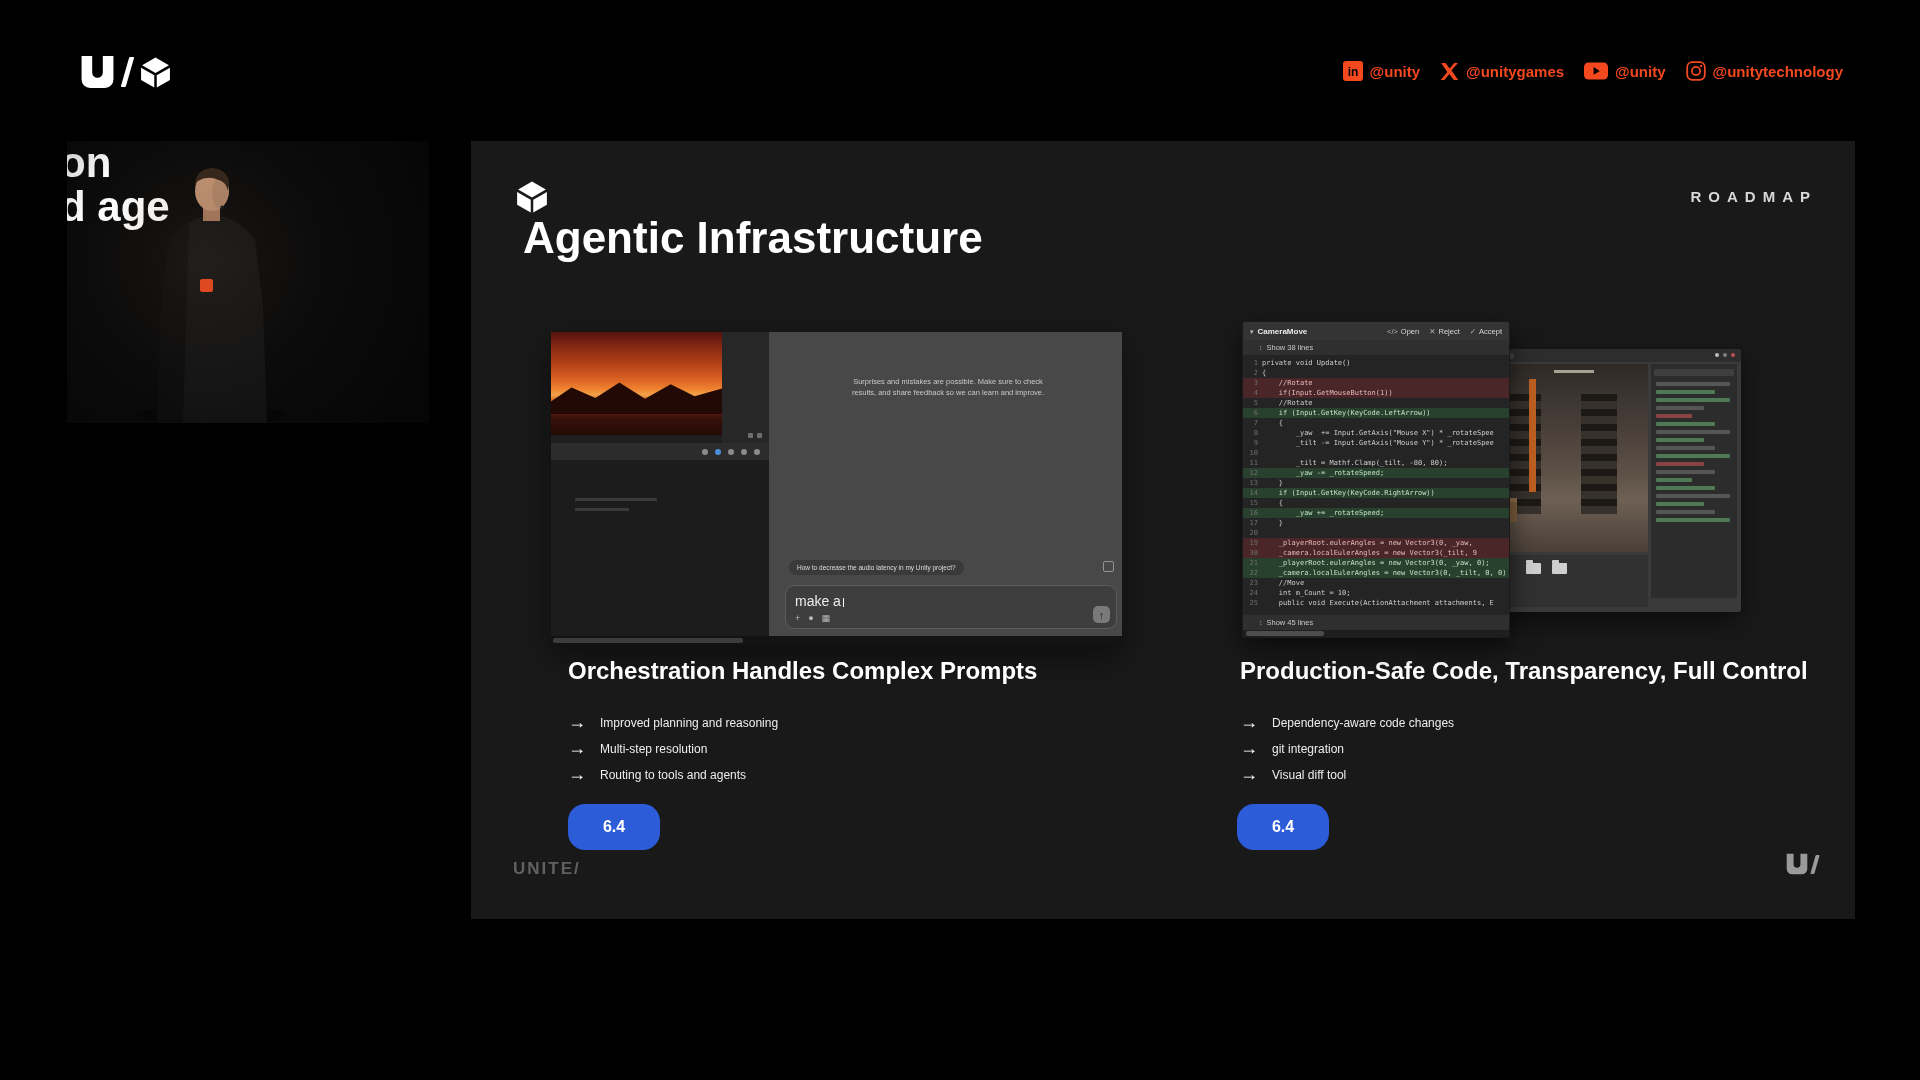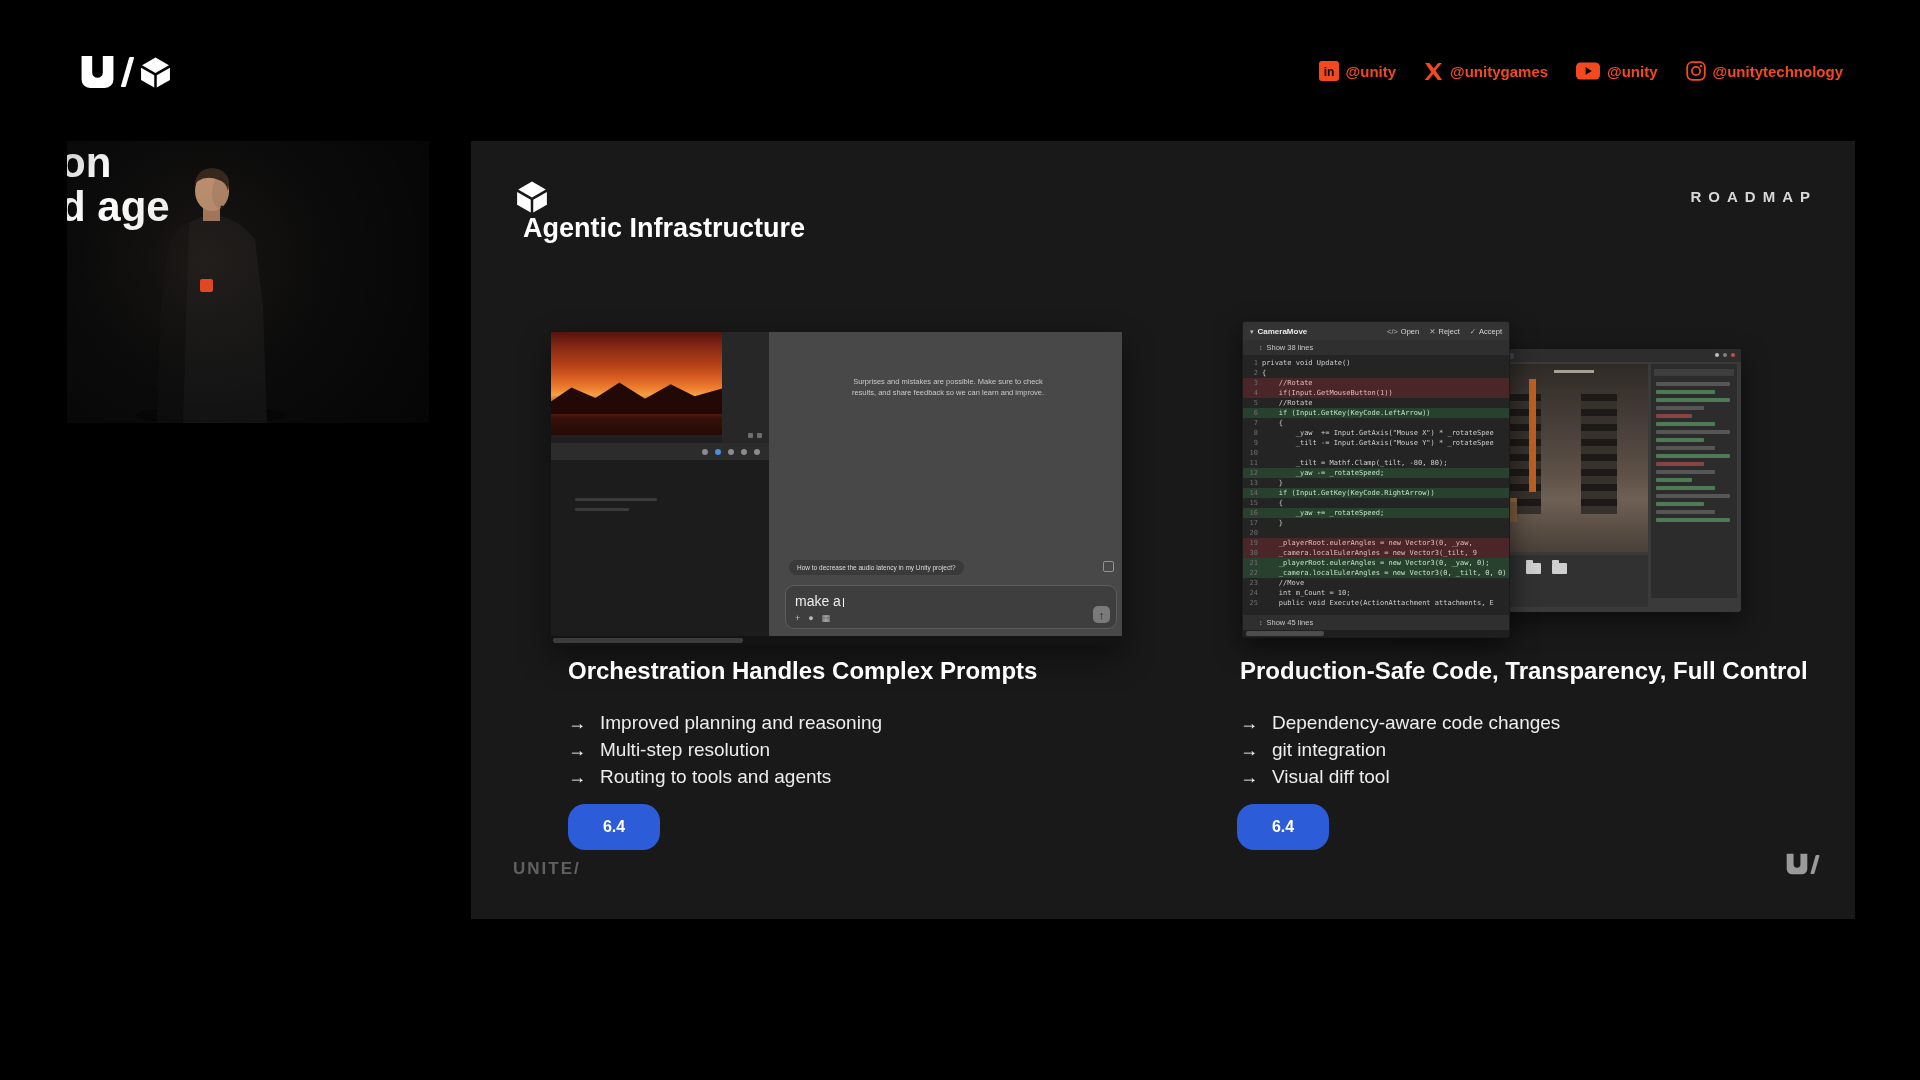--- a/index.html
+++ b/index.html
@@ -4,35 +4,35 @@
 <style>
   html,body{margin:0;padding:0;background:#000;}
   .stage{position:relative;width:1920px;height:1080px;background:var(--pagebg,#000);overflow:hidden;
          font-family:"Liberation Sans",sans-serif;}
 
   
   .brand{position:absolute;left:79px;top:55px;display:flex;align-items:center;gap:9px;}
   .brand .slash{width:5px;height:30px;background:#fff;transform:skewX(-16deg);border-radius:1px;}
   .social{position:absolute;right:77px;top:61px;display:flex;align-items:center;gap:20px;}
   .social-item{display:flex;align-items:center;gap:7px;color:var(--accent,#f4491e);
-               font-weight:bold;font-size:15px;margin-left:8px;}
+               font-weight:bold;font-size:15px;}
   .fa{fill:var(--accent,#f4491e);} .sa{stroke:var(--accent,#f4491e);}
 
   
   .webcam{position:absolute;left:67px;top:141px;width:362px;height:282px;background:#0b0b0b;overflow:hidden;}
   .backdrop-text{position:absolute;left:-7px;top:0px;color:#fff;font-weight:700;font-size:42px;line-height:1.04;}
   .webcam::after{content:"";position:absolute;inset:0;pointer-events:none;
                  background:radial-gradient(circle at 38% 42%, rgba(90,70,55,.18) 0%, transparent 45%, rgba(0,0,0,.55) 100%);}
   .person{position:absolute;left:52px;top:12px;width:185px;height:270px;}
 
   
   .slide{position:absolute;left:471px;top:141px;width:1384px;height:778px;background:var(--slidebg,#191919);}
   .slide-cube{position:absolute;left:44px;top:40px;}
   .eyebrow{position:absolute;right:38px;top:47px;font-size:15px;letter-spacing:7px;color:#d8d8d8;font-weight:600;}
-  .slide-title{position:absolute;left:52px;top:72px;margin:0;font-size:27px;font-weight:700;color:#fff;}
+  .slide-title{position:absolute;left:52px;top:72px;margin:0;font-size:44px;font-weight:700;color:#fff;}
 
   
   .shot-left{position:absolute;left:80px;top:191px;width:571px;height:313px;background:#1f1f1f;
              box-shadow:0 12px 30px rgba(0,0,0,.45);overflow:hidden;}
   .sunset{position:absolute;left:0;top:0;width:171px;height:103px;overflow:hidden;
           background:linear-gradient(180deg,#56130e 0%,#8a2a14 16%,#b84418 33%,#d95f22 45%,
                      #ef8130 55%,#f2a14a 61%,#d86a25 66%,#702411 74%,#37100a 84%,#240a05 100%);}
   .sunset .mountains{position:absolute;left:0;bottom:20%;width:100%;height:42%;background:#230905;
           clip-path:polygon(0 70%,12% 38%,26% 62%,40% 26%,55% 64%,70% 30%,84% 58%,100% 40%,100% 100%,0 100%);}
   .side-strip{position:absolute;left:171px;top:0;width:47px;height:111px;background:#272727;}
@@ -112,21 +112,21 @@
   .cl.del{background:var(--delbg,#4a2628);} .cl.del .ct{color:#e6bcbc;}
   .cl.add{background:var(--addbg,#28402e);} .cl.add .ct{color:#bfe3c4;}
   .diff-scroll{height:7px;flex:none;background:#1f1f20;position:relative;}
   .diff-scroll i{position:absolute;left:3px;top:1px;width:78px;height:5px;background:#4d4d4f;border-radius:2px;}
 
   
   .col{position:absolute;top:516px;}
   .col-left{left:97px;width:600px;} .col-right{left:769px;width:580px;}
   .col h2{margin:0;font-size:24px;font-weight:700;color:#fff;}
   .col ul{list-style:none;margin:27px 0 0;padding:0;display:flex;flex-direction:column;gap:5px;}
-  .col li{display:flex;align-items:center;gap:14px;font-size:19px;color:#ededed;}
+  .col li{display:flex;align-items:center;gap:14px;font-size:12px;color:#ededed;}
   .arr{color:#fff;} .arr::before{content:"→";font-size:18px;}
   .badge{position:absolute;top:663px;width:92px;height:46px;border-radius:17px;
          background:var(--badge,#2c5cd8);color:#fff;font-size:16px;font-weight:700;
          display:flex;align-items:center;justify-content:center;}
   .badge-left{left:97px;} .badge-right{left:766px;}
 
   
   .unite{position:absolute;left:42px;top:718px;font-size:17px;font-weight:700;color:#616161;letter-spacing:2px;}
   .footer-logo{position:absolute;right:38px;top:712px;display:flex;align-items:center;gap:4px;}
   .footer-logo .slash{width:4px;height:19px;background:#9a9a9a;transform:skewX(-16deg);border-radius:1px;}

